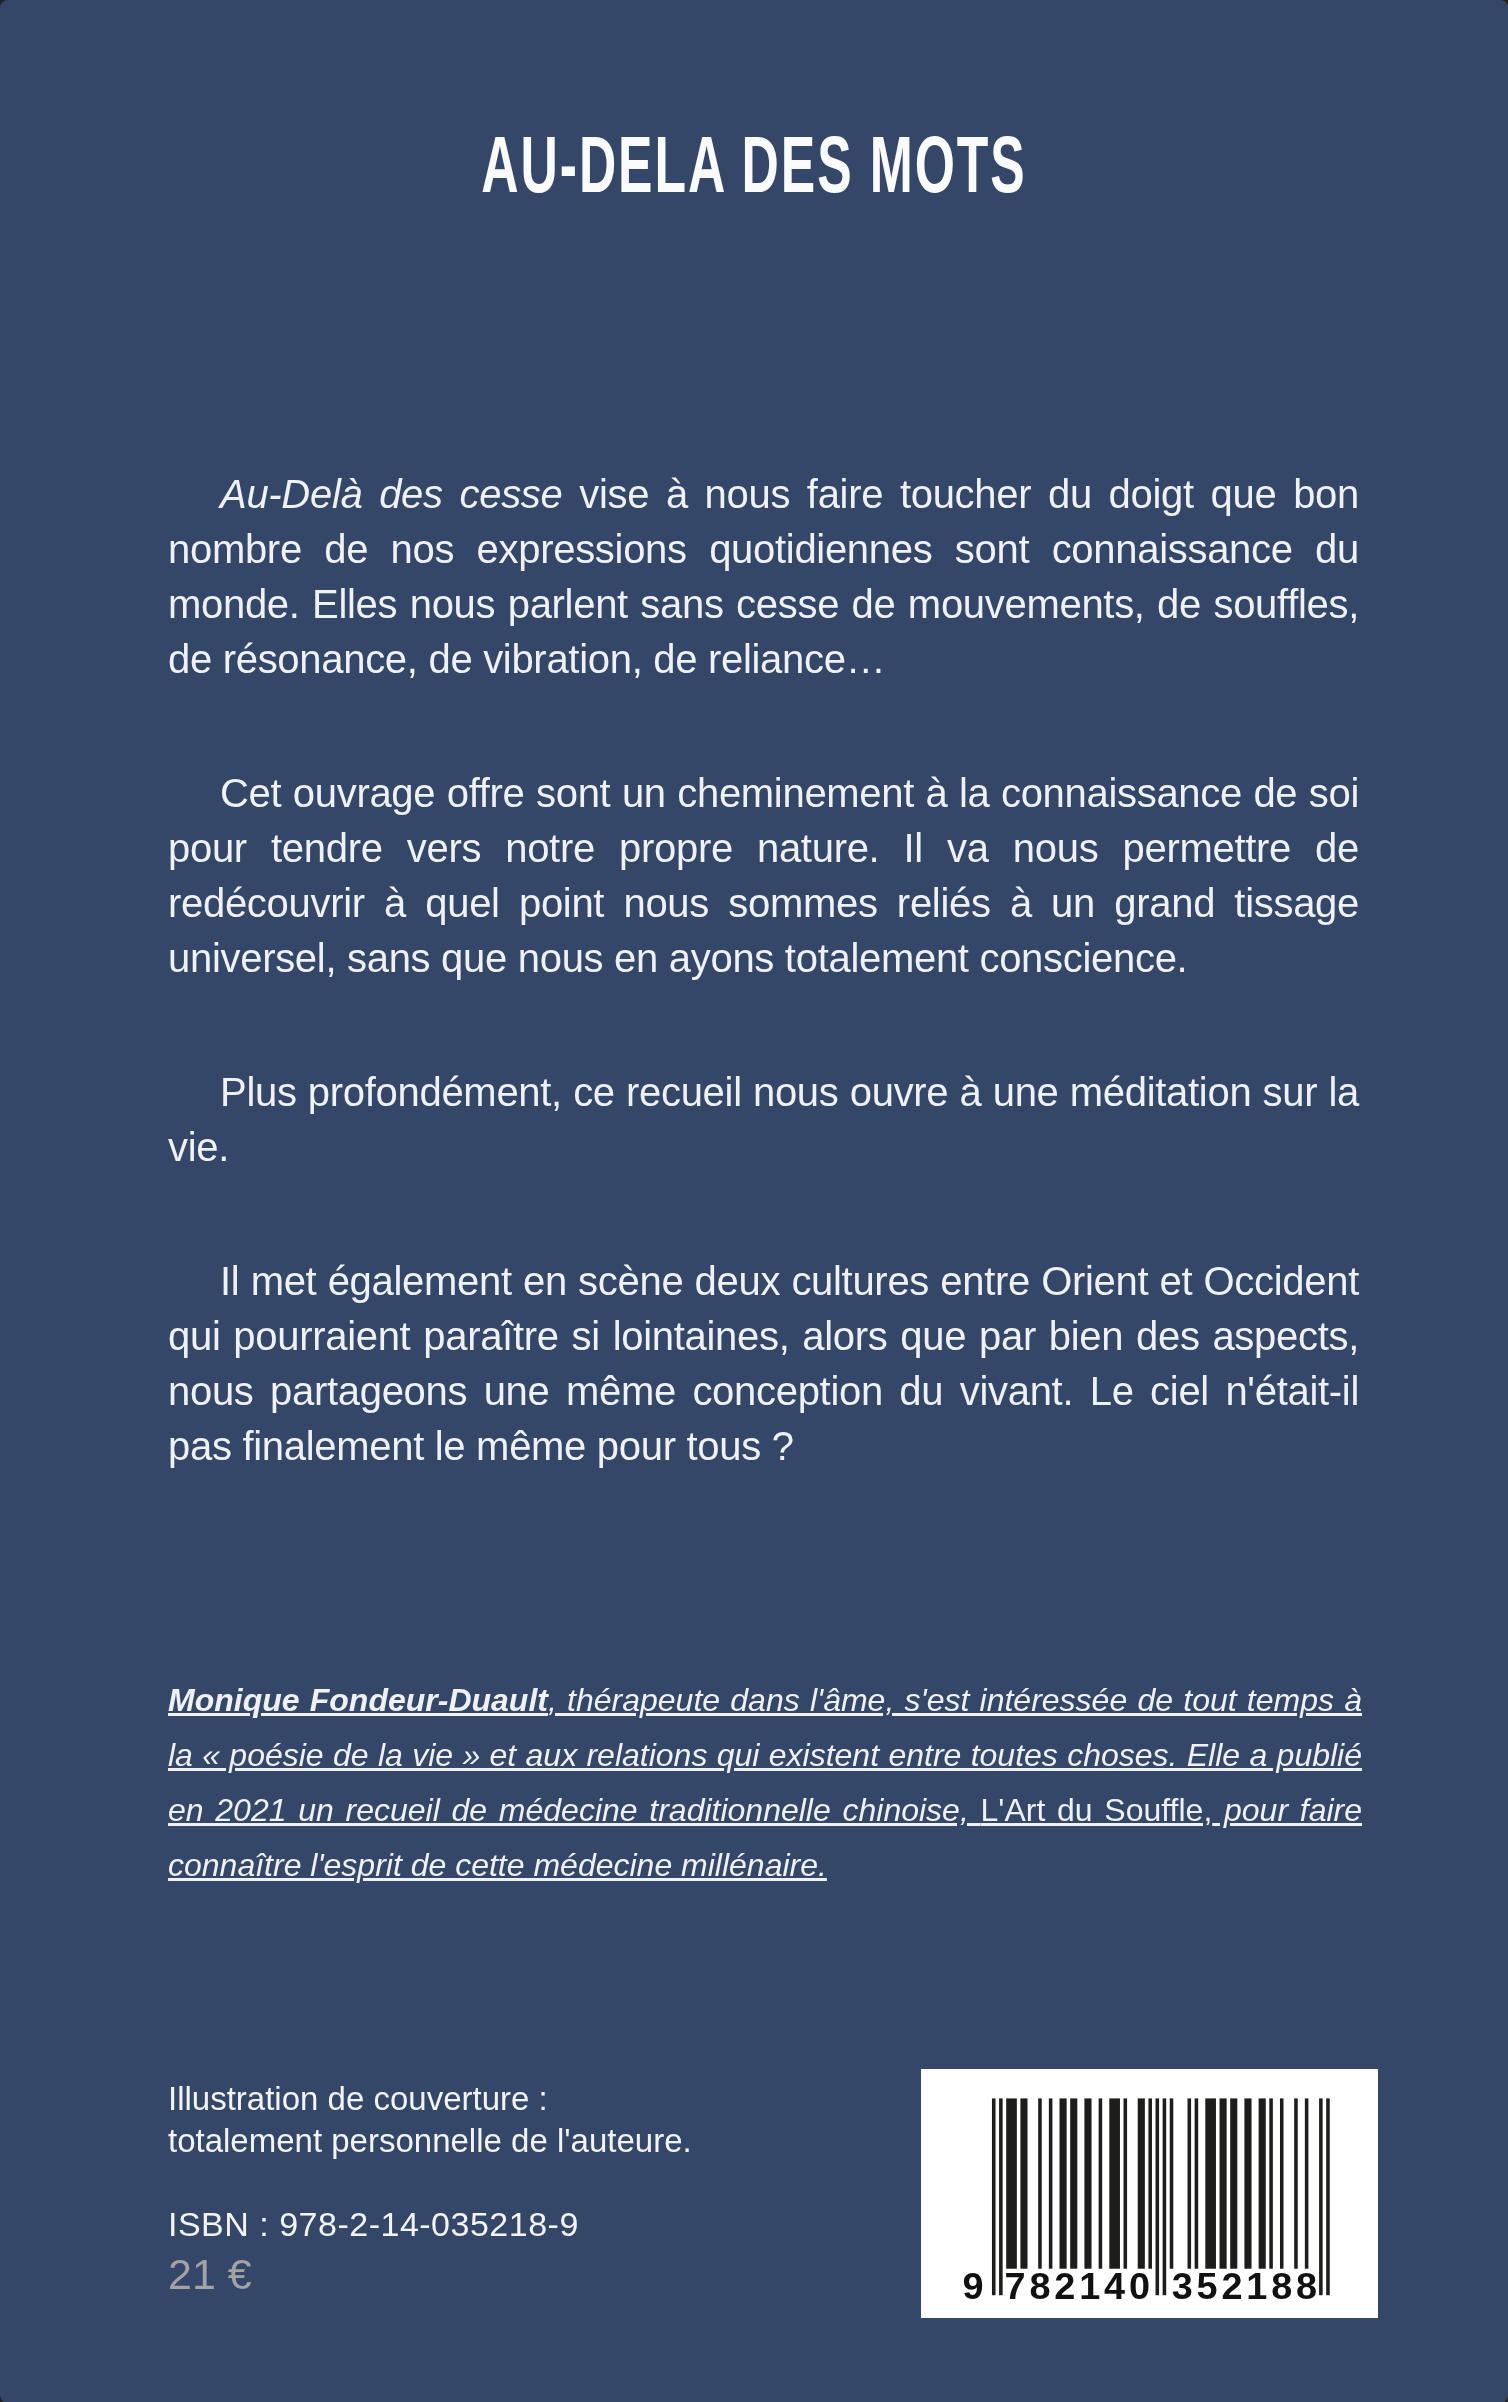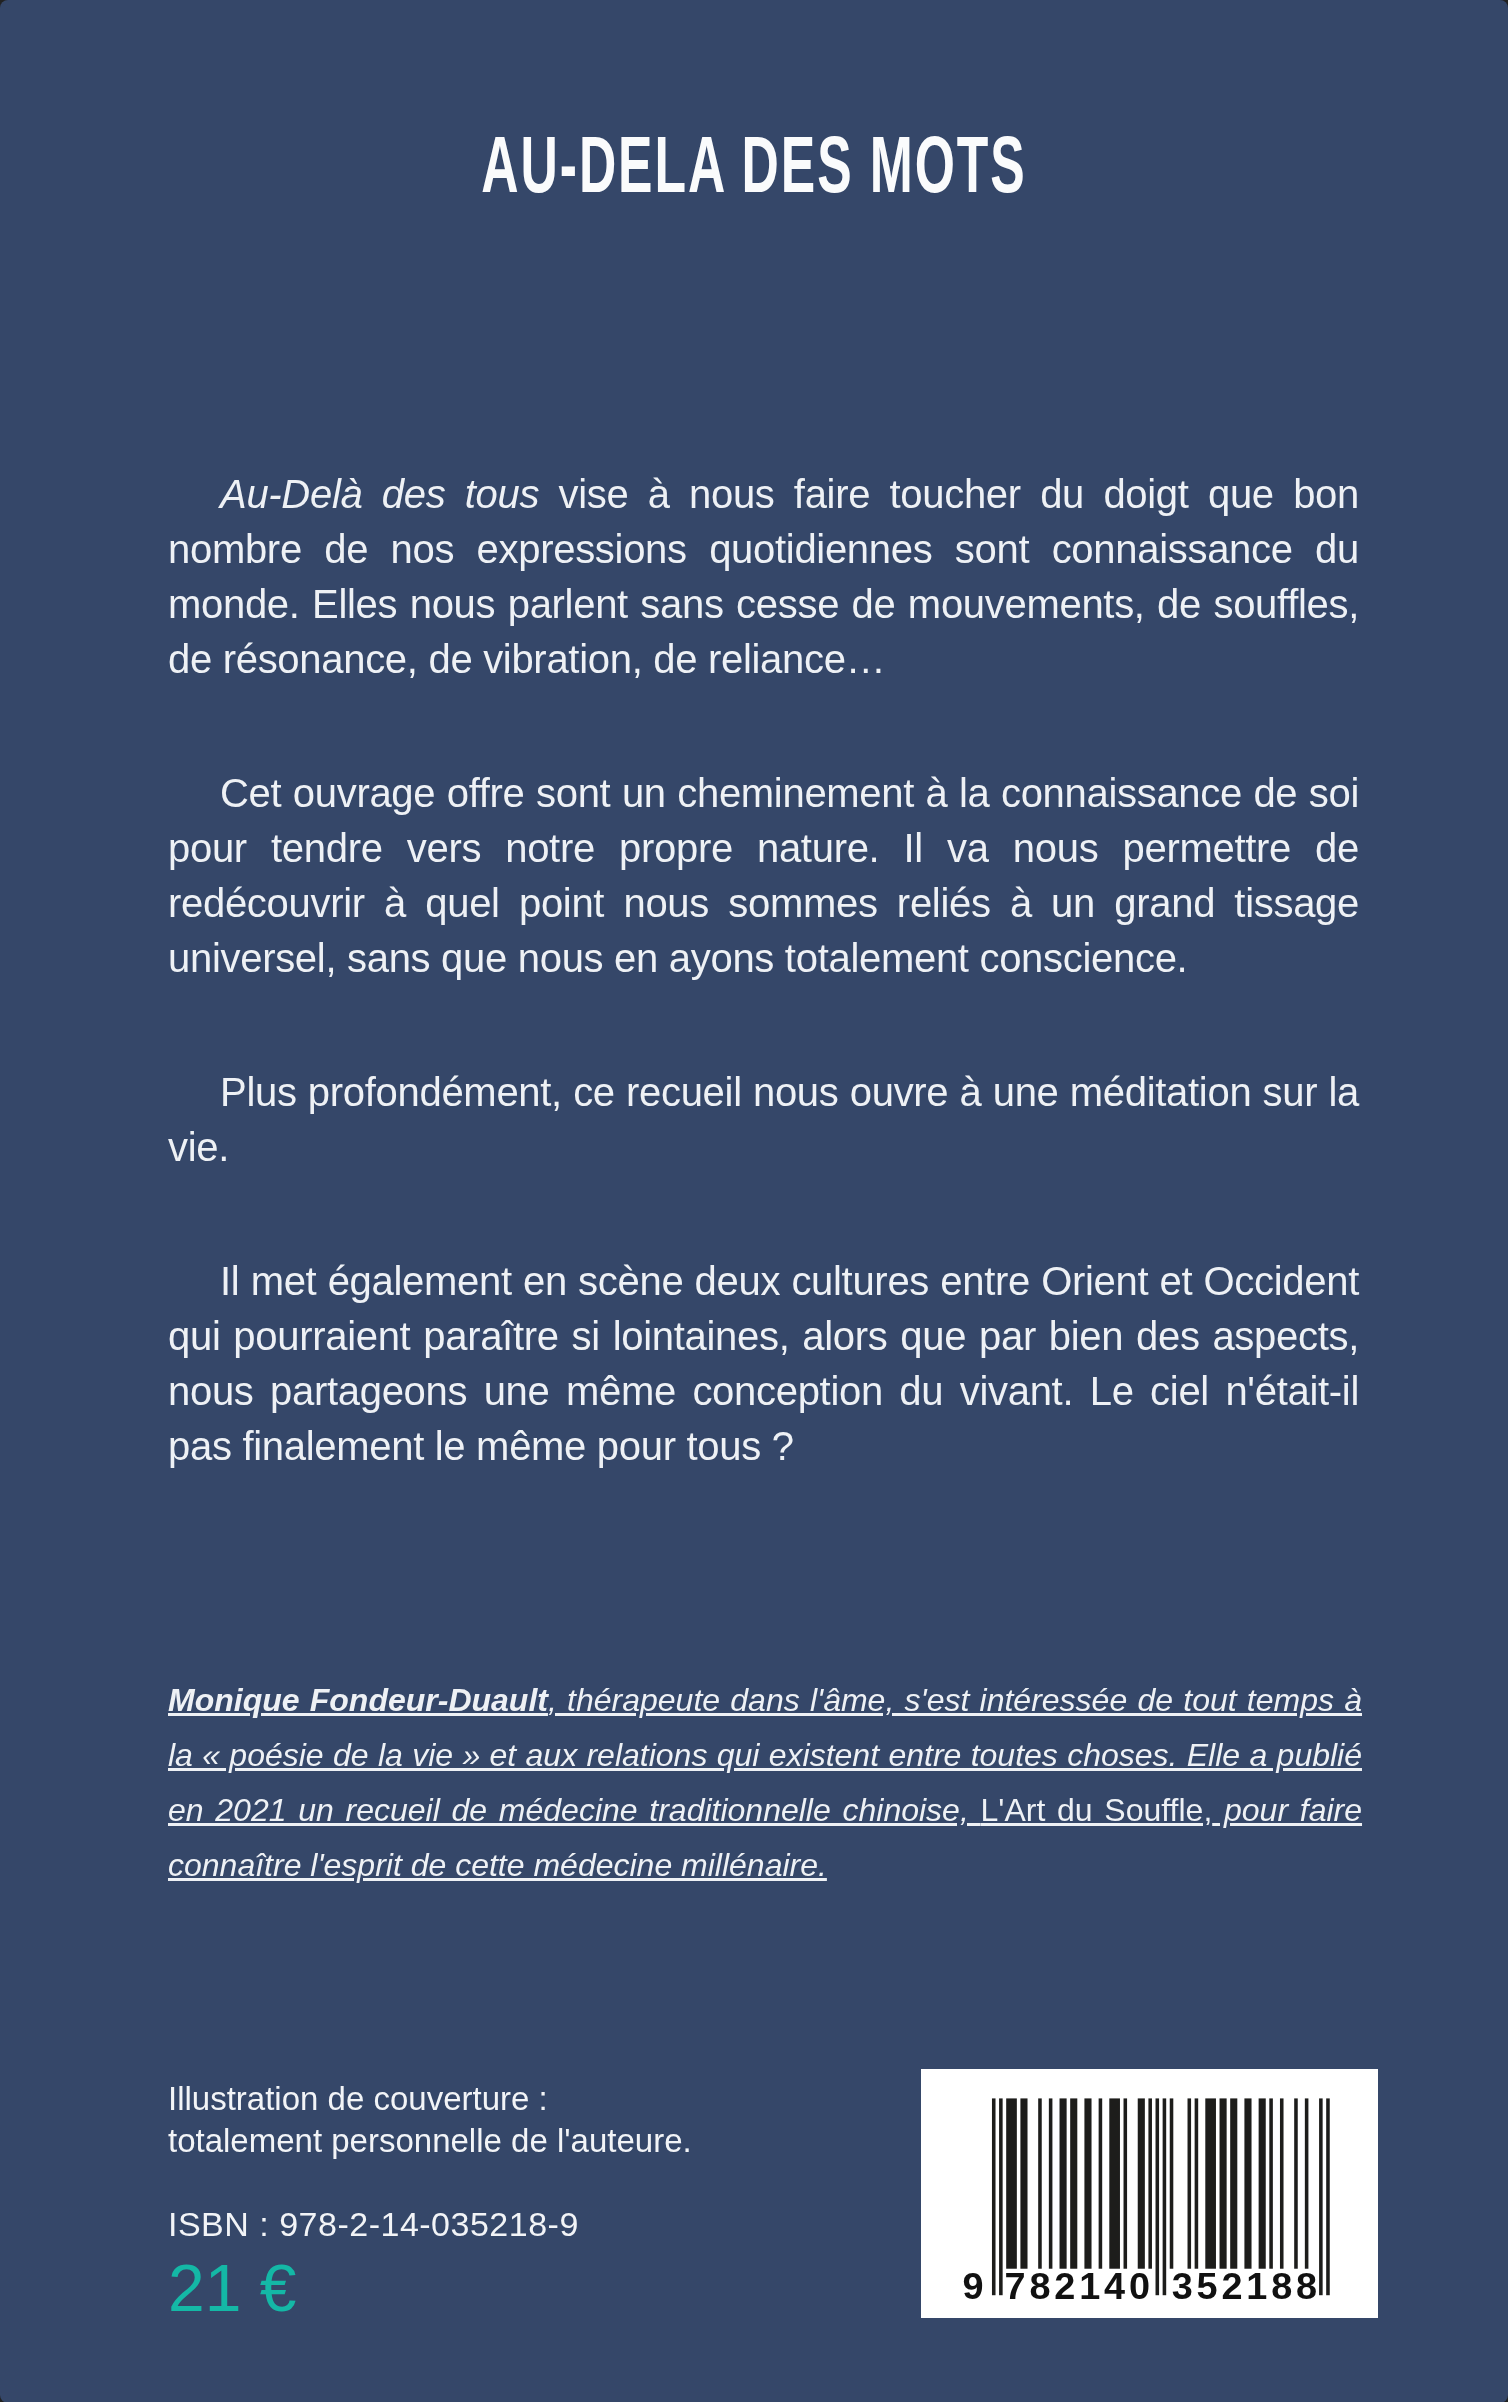--- a/index.html
+++ b/index.html
@@ -74,42 +74,42 @@
     left: 168px;
     top: 2205px;
     font-size: 34px;
     letter-spacing: 0.5px;
     color: #f2f4f7;
   }
   .price {
     position: absolute;
     left: 168px;
     top: 2250px;
-    font-size: 66px;
-    color: #14b8a6;
+    font-size: 43px;
+    color: #a3a3a3;
   }
   .barcode-box {
     position: absolute;
     left: 921px;
     top: 2069px;
     width: 457px;
     height: 249px;
     background: #ffffff;
   }
   .barcode-box svg { display: block; width: 457px; height: 249px; }
 </style>
 </head>
 <body>
 
 <div class="page" style="background: rgb(53, 71, 105); color: rgb(238, 241, 245);">
 
   <h1 class="title">AU-DELA DES MOTS</h1>
 
   <div class="synopsis">
-    <p><span class="lead-italic">Au-Delà des tous</span><span> vise à nous faire toucher du doigt que bon nombre de nos expressions quotidiennes sont connaissance du monde. Elles nous parlent sans cesse de mouvements, de souffles, de résonance, de vibration, de reliance…</span></p>
+    <p><span class="lead-italic">Au-Delà des cesse</span><span> vise à nous faire toucher du doigt que bon nombre de nos expressions quotidiennes sont connaissance du monde. Elles nous parlent sans cesse de mouvements, de souffles, de résonance, de vibration, de reliance…</span></p>
     <p>Cet ouvrage offre sont un cheminement à la connaissance de soi pour tendre vers notre propre nature. Il va nous permettre de redécouvrir à quel point nous sommes reliés à un grand tissage universel, sans que nous en ayons totalement conscience.</p>
     <p>Plus profondément, ce recueil nous ouvre à une méditation sur la vie.</p>
     <p>Il met également en scène deux cultures entre Orient et Occident qui pourraient paraître si lointaines, alors que par bien des aspects, nous partageons une même conception du vivant. Le ciel n'était-il pas finalement le même pour tous ?</p>
   </div>
 
   <div class="bio">
     <span class="author">Monique Fondeur-Duault</span><span>, thérapeute dans l'âme, s'est intéressée de tout temps à la « poésie de la vie » et aux relations qui existent entre toutes choses. Elle a publié en 2021 un recueil de médecine traditionnelle chinoise, </span><span class="roman">L'Art du Souffle,</span><span> pour faire connaître l'esprit de cette médecine millénaire.</span>
   </div>
 
   <div class="illustration-credit">

